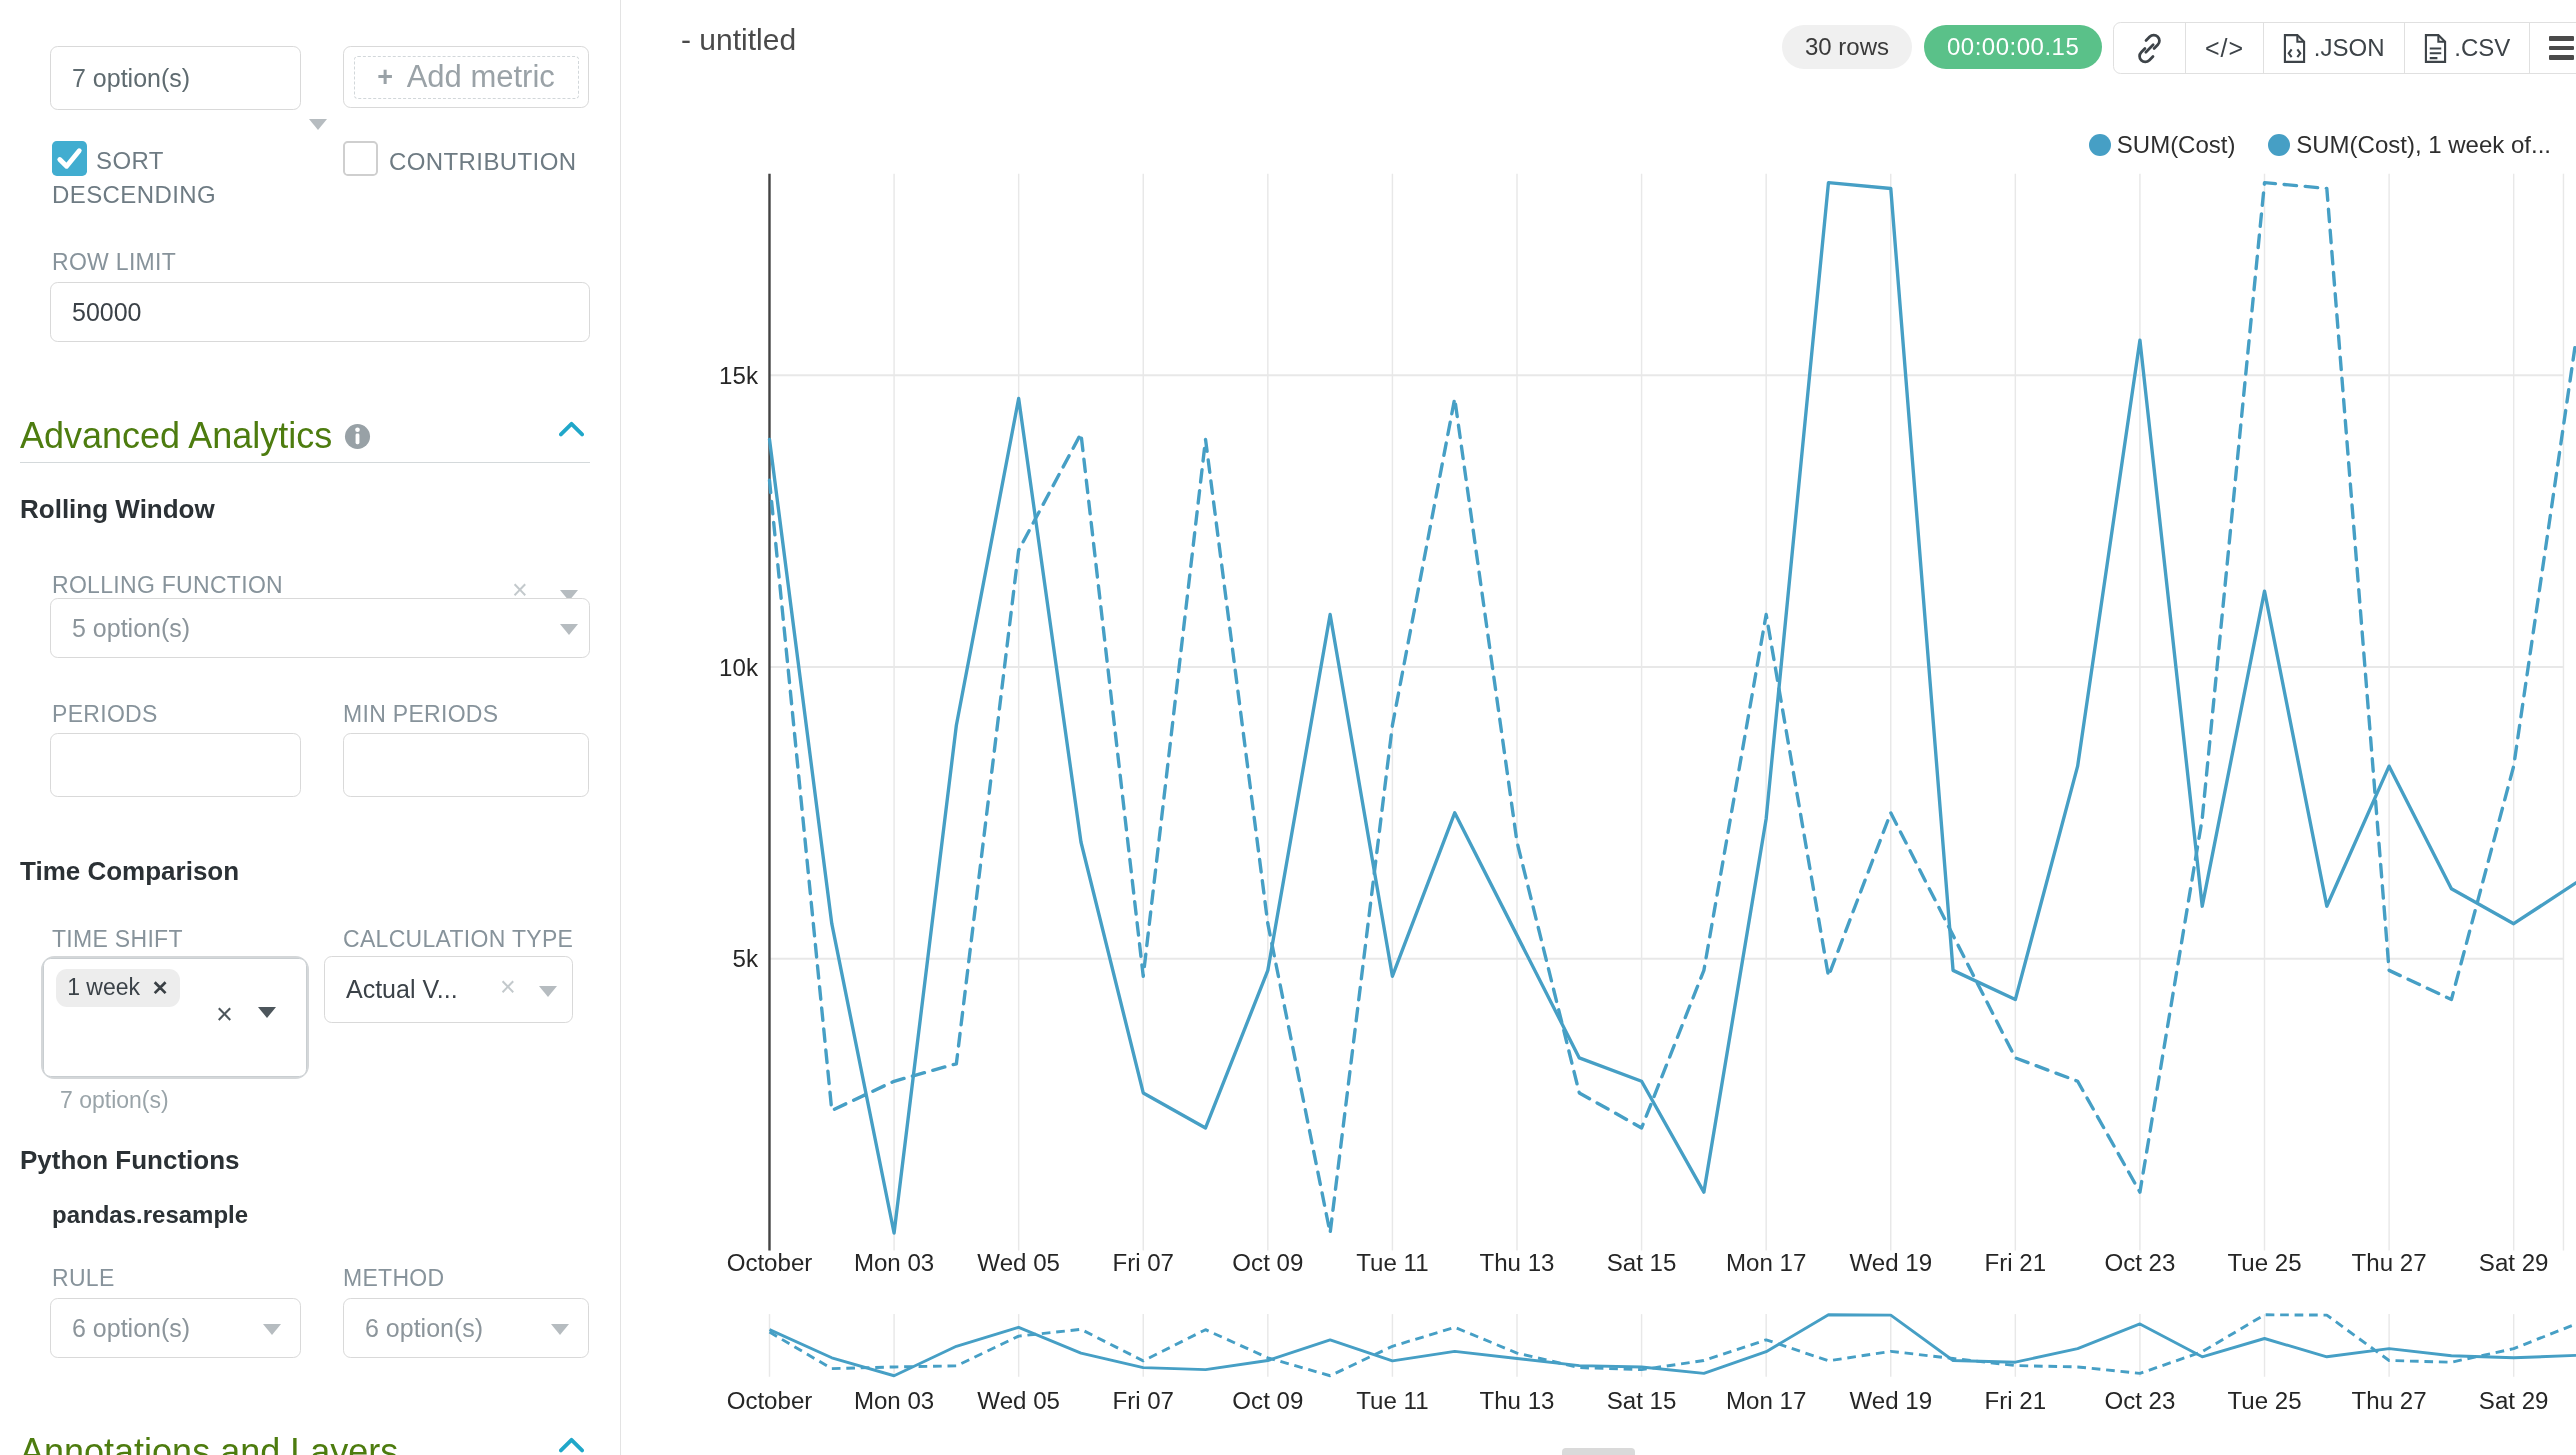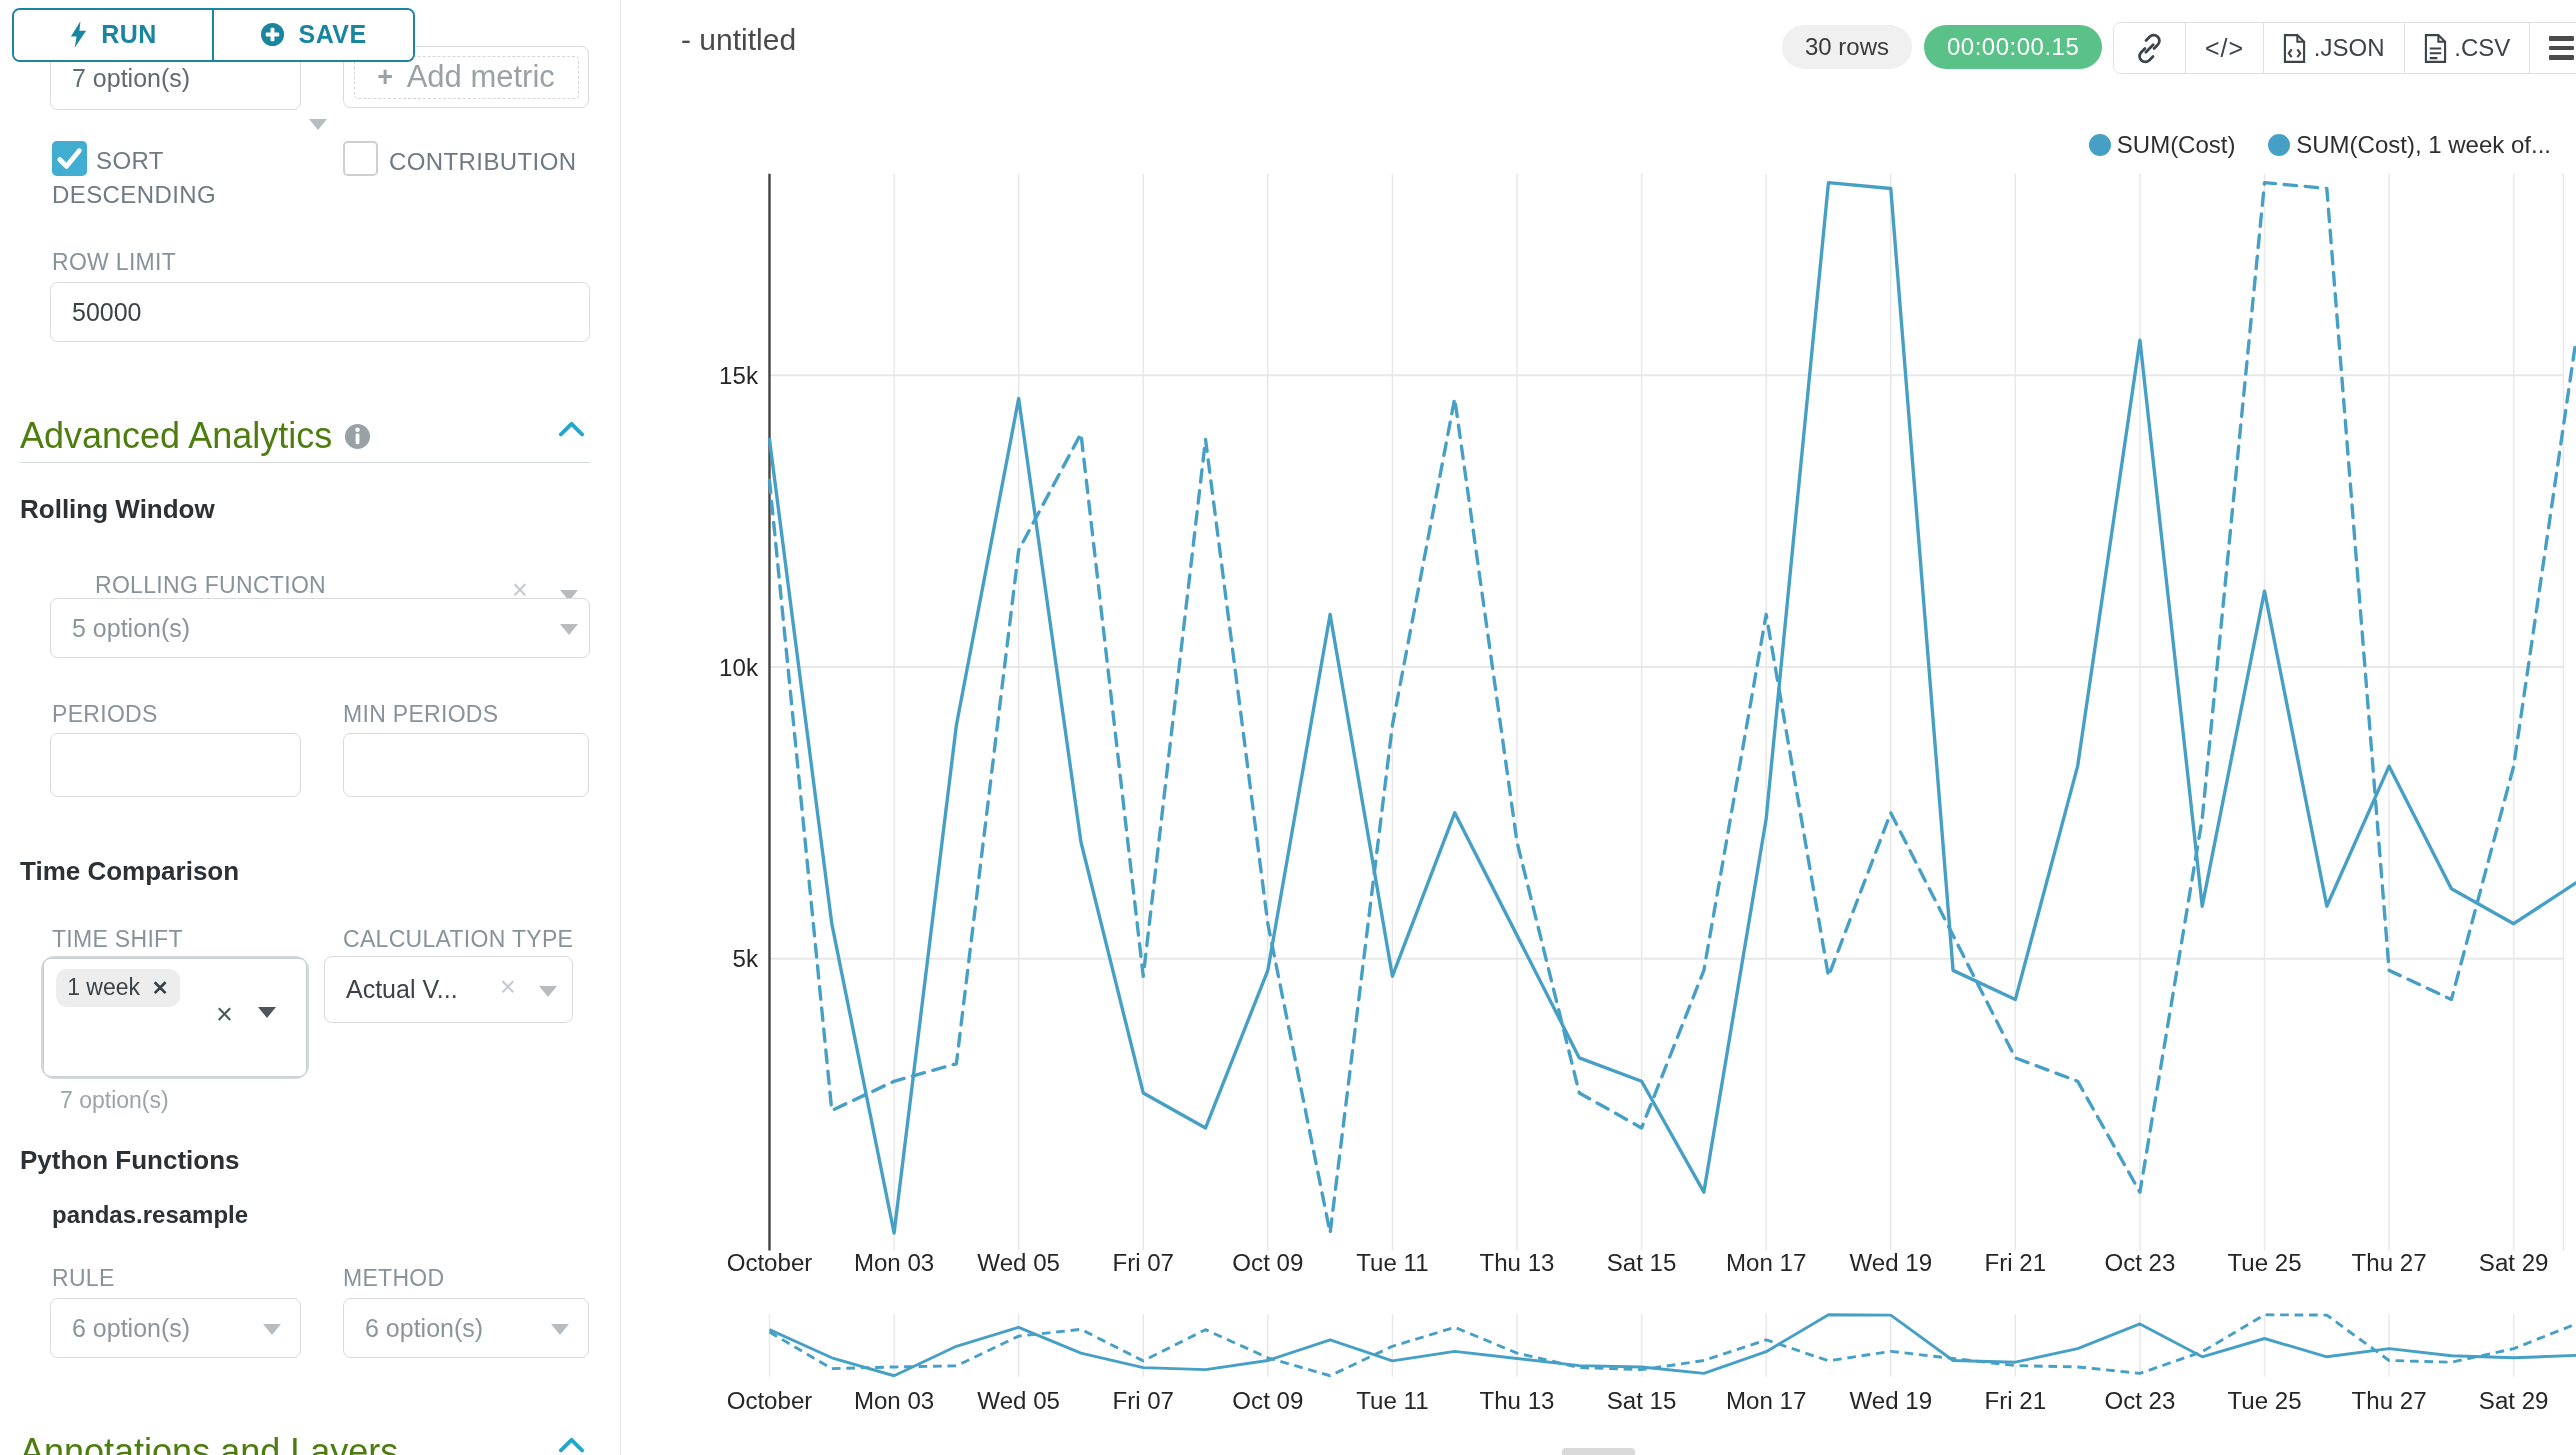--- a/index.html
+++ b/index.html
@@ -72,36 +72,20 @@
       <span class="caret" style="position:absolute;left:258px;top:72px;"></span>
     </div>
 
     <div class="abs sel" style="left:343px;top:46px;width:246px;height:62px;z-index:1;">
       <div class="dashed-box" style="position:absolute;left:9.6px;top:8.7px;width:225px;height:43px;">
         <span style="font-size:27px;font-weight:700;color:#9aa2a7;">+</span>
         <span style="font-size:31px;">Add metric</span>
       </div>
     </div>
 
-    <div class="abs btn-group">
-      <button class="btn">
-        <svg width="19" height="27" viewBox="0 0 20 28">
-            <polygon points="12,0 2,16 8,16 6,28 18,10 11,10" fill="#1a85a0"></polygon>
-          </svg>
-        <span>RUN</span>
-      </button>
-      <button class="btn">
-        <svg width="25" height="25" viewBox="0 0 26 26">
-            <circle cx="13" cy="13" r="12" fill="#1a85a0"></circle>
-            <rect x="6" y="11" width="14" height="4" rx="1" fill="#fff"></rect>
-            <rect x="11" y="6" width="4" height="14" rx="1" fill="#fff"></rect>
-          </svg>
-        <span>SAVE</span>
-      </button>
-    </div>
 
     <div class="abs checkbox on" style="left:52px;top:141px;">
       <svg width="35" height="35" viewBox="0 0 36 36">
           <polyline points="8,19 15,26 28,10" fill="none" stroke="#fff" stroke-width="5" stroke-linecap="round" stroke-linejoin="round"></polyline>
         </svg>
     </div>
     <div class="abs chk-lbl" style="left:96px;top:147px;">SORT</div>
     <div class="abs chk-lbl" style="left:52px;top:181px;">DESCENDING</div>
 
     <div class="abs checkbox off" style="left:343px;top:141px;"></div>
@@ -121,21 +105,21 @@
           <rect x="12" y="11" width="4" height="11" rx="1.5" fill="#fff"></rect>
           <circle cx="14" cy="7" r="2.4" fill="#fff"></circle>
         </svg>
     </div>
     <svg class="abs" style="left:559px;top:420px;" width="25" height="17.4" viewBox="0 0 26 18">
         <polyline points="2,15 13,4 24,15" fill="none" stroke="#20a7c9" stroke-width="4" stroke-linecap="round" stroke-linejoin="round"></polyline>
       </svg>
     <div class="abs divider" style="left:20px;top:462px;width:570px;"></div>
 
     <div class="abs sub-h" style="left:20px;top:494px;">Rolling Window</div>
-    <div class="abs lbl" style="left:52px;top:572px;margin-left:43px;">ROLLING FUNCTION</div>
+    <div class="abs lbl" style="left:52px;top:572px;">ROLLING FUNCTION</div>
     <div class="abs sel" style="left:50px;top:598px;width:540px;height:60px;">
       <span class="txt ph">5 option(s)</span>
       <span class="caret" style="position:absolute;left:509px;top:25px;"></span>
     </div>
     <div class="abs lbl" style="left:52px;top:701px;">PERIODS</div>
     <div class="abs sel" style="left:50px;top:733px;width:251px;height:64px;"></div>
     <div class="abs lbl" style="left:343px;top:701px;">MIN PERIODS</div>
     <div class="abs sel" style="left:343px;top:733px;width:246px;height:64px;"></div>
 
     <div class="abs sub-h" style="left:20px;top:856px;">Time Comparison</div>

